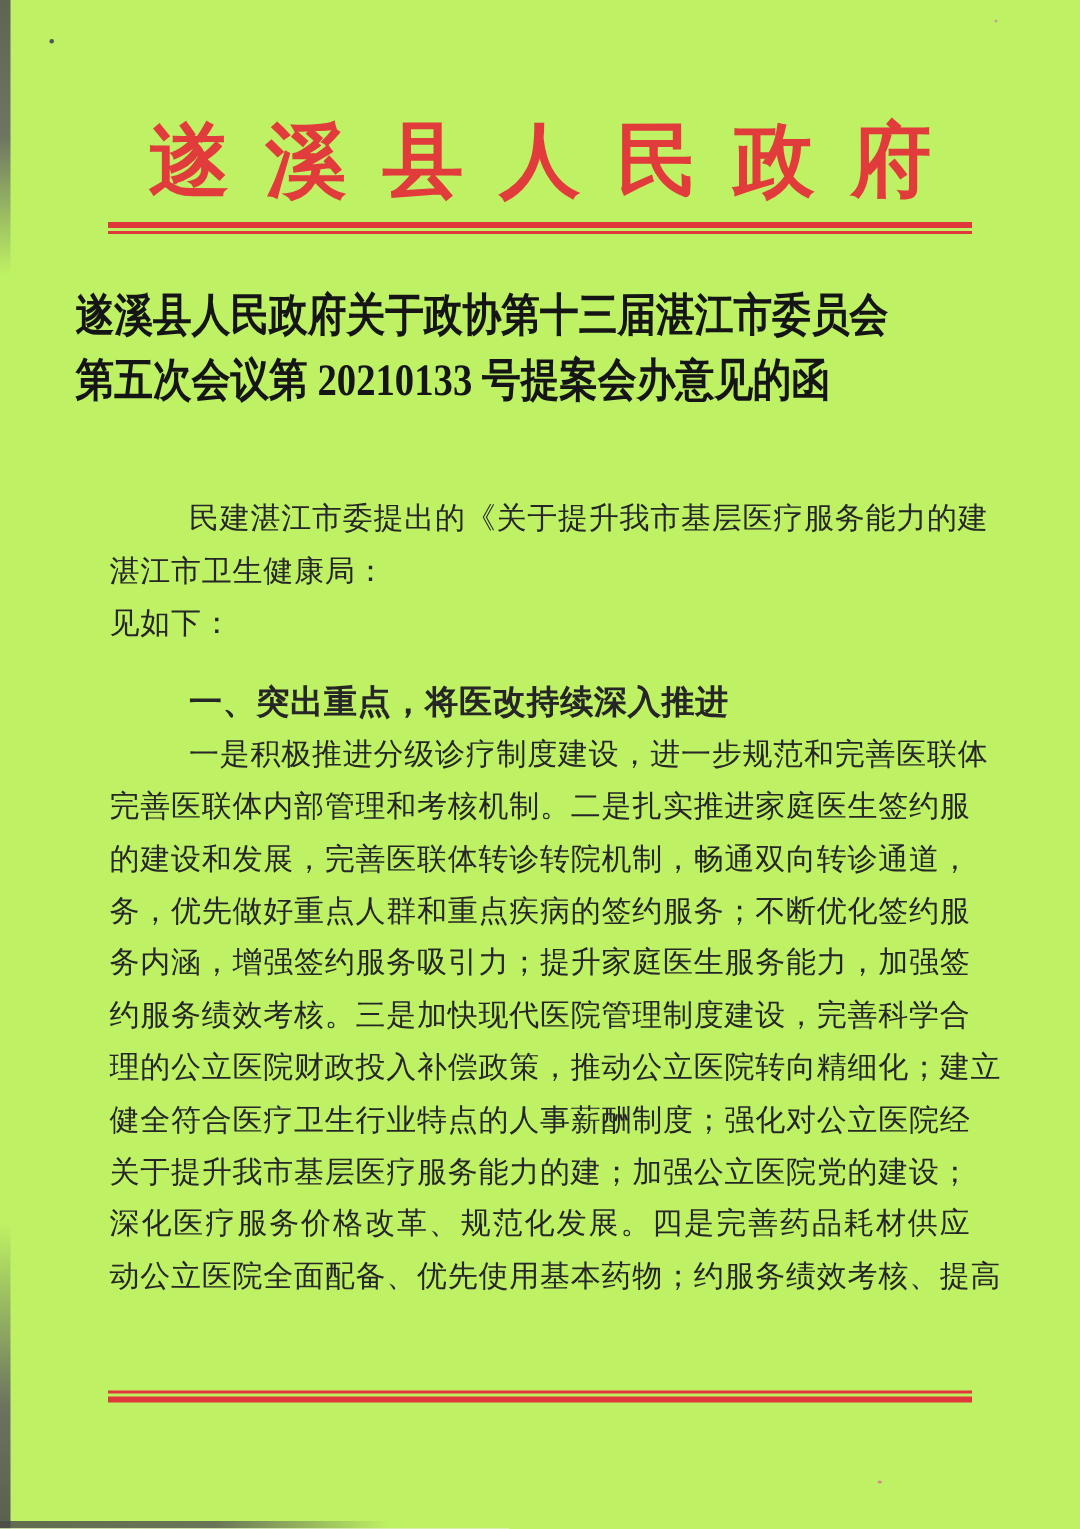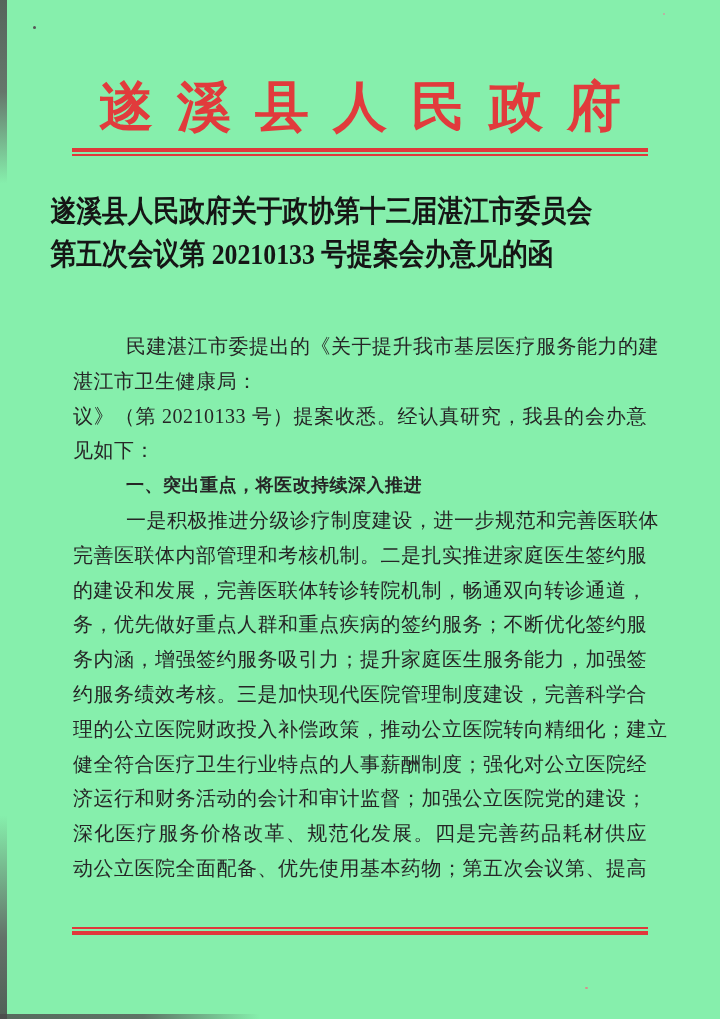--- a/index.html
+++ b/index.html
@@ -71,27 +71,28 @@
     text-align:justify;
     text-align-last:justify;
     text-justify:inter-character;
     white-space:nowrap;
   }
   .bline.noj{text-align-last:left;}
   .bline.ind{text-indent:53px;}
   .bline.hd{
     font-weight:bold;
     font-family:"Liberation Sans","DejaVu Sans",sans-serif;
-    font-size:18px;
+    font-size:22px;
+    margin-top:18px;
   }
 </style>
 </head>
 <body>
 
-<div class="page" style="background: #86efac;">
+<div class="page" style="background: #bef264;">
 
   <div class="edge-left"></div>
   <div class="edge-bottom"></div>
   <div class="speck s1"></div>
   <div class="speck s2"></div>
   <div class="speck s3"></div>
   <div class="speck s4"></div>
 
   <div class="header" style="color: rgb(225, 59, 60);">
     <span class="org">遂溪县人民政府</span>
@@ -104,34 +105,33 @@
   </div>
 
   <div class="title" style="color: rgb(21, 21, 21);">
     <div class="title-line">遂溪县人民政府关于政协第十三届湛江市委员会</div>
     <div class="title-line">第五次会议第 20210133 号提案会办意见的函</div>
   </div>
 
   <div class="body" id="doc-body" style="color: rgb(38, 38, 38);">
       <div class="bline ind">民建湛江市委提出的《关于提升我市基层医疗服务能力的建</div>
       <div class="bline noj">湛江市卫生健康局：</div>
-      <div class="bline">议》（第 20210133 号）提案收悉。经认真研究，我县的会办意</div>
       <div class="bline noj">见如下：</div>
       <div class="bline noj ind hd">一、突出重点，将医改持续深入推进</div>
       <div class="bline ind">一是积极推进分级诊疗制度建设，进一步规范和完善医联体</div>
       <div class="bline">完善医联体内部管理和考核机制。二是扎实推进家庭医生签约服</div>
       <div class="bline">的建设和发展，完善医联体转诊转院机制，畅通双向转诊通道，</div>
       <div class="bline">务，优先做好重点人群和重点疾病的签约服务；不断优化签约服</div>
       <div class="bline">务内涵，增强签约服务吸引力；提升家庭医生服务能力，加强签</div>
       <div class="bline">约服务绩效考核。三是加快现代医院管理制度建设，完善科学合</div>
       <div class="bline">理的公立医院财政投入补偿政策，推动公立医院转向精细化；建立</div>
       <div class="bline">健全符合医疗卫生行业特点的人事薪酬制度；强化对公立医院经</div>
-      <div class="bline">济运行和财务活动的会计和审计监督；加强公立医院党的建设；</div>
+      <div class="bline">关于提升我市基层医疗服务能力的建；加强公立医院党的建设；</div>
       <div class="bline">深化医疗服务价格改革、规范化发展。四是完善药品耗材供应</div>
-      <div class="bline">动公立医院全面配备、优先使用基本药物；第五次会议第、提高</div>
+      <div class="bline">动公立医院全面配备、优先使用基本药物；约服务绩效考核、提高</div>
     </div>
 
   <div class="rule rule-bottom">
     <div class="bar thin" style="background: rgb(224, 56, 58);"></div>
     <div class="gap"></div>
     <div class="bar thick" style="background: rgb(224, 56, 58);"></div>
   </div>
 
 </div>
 

